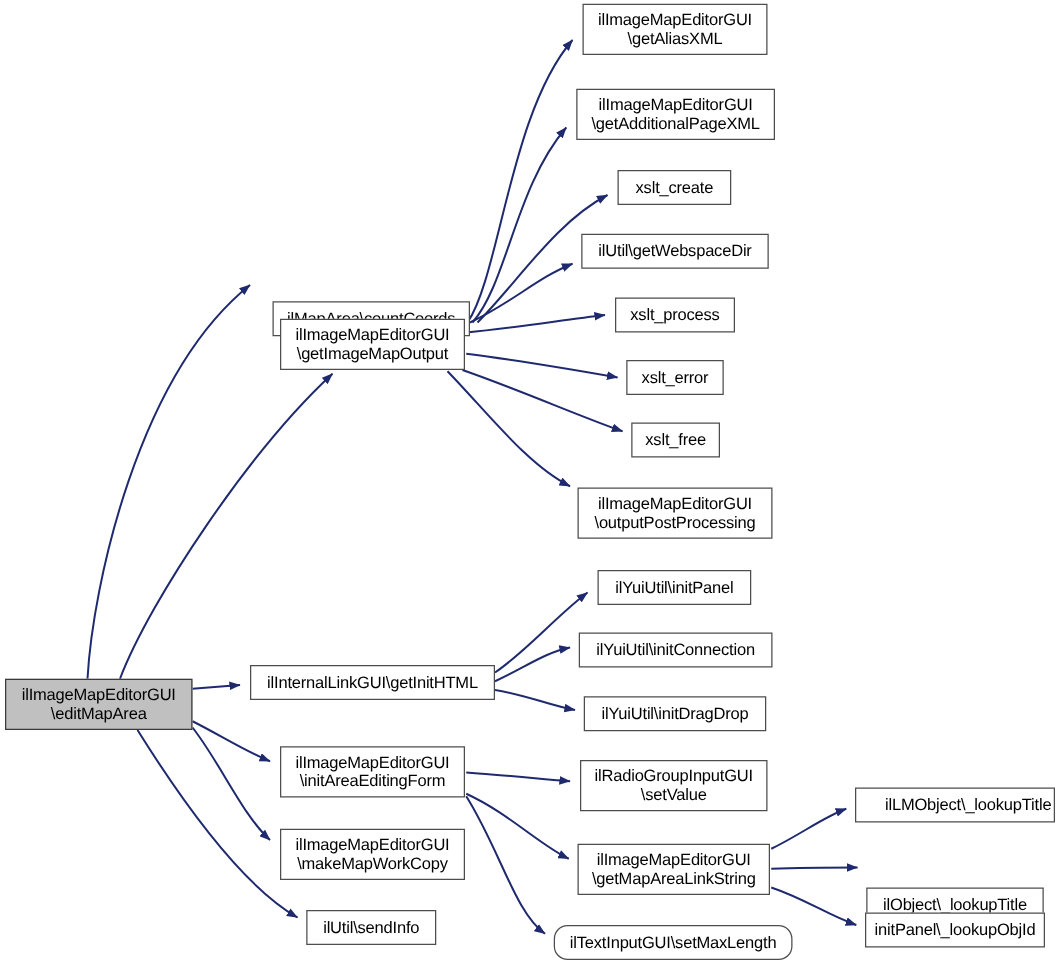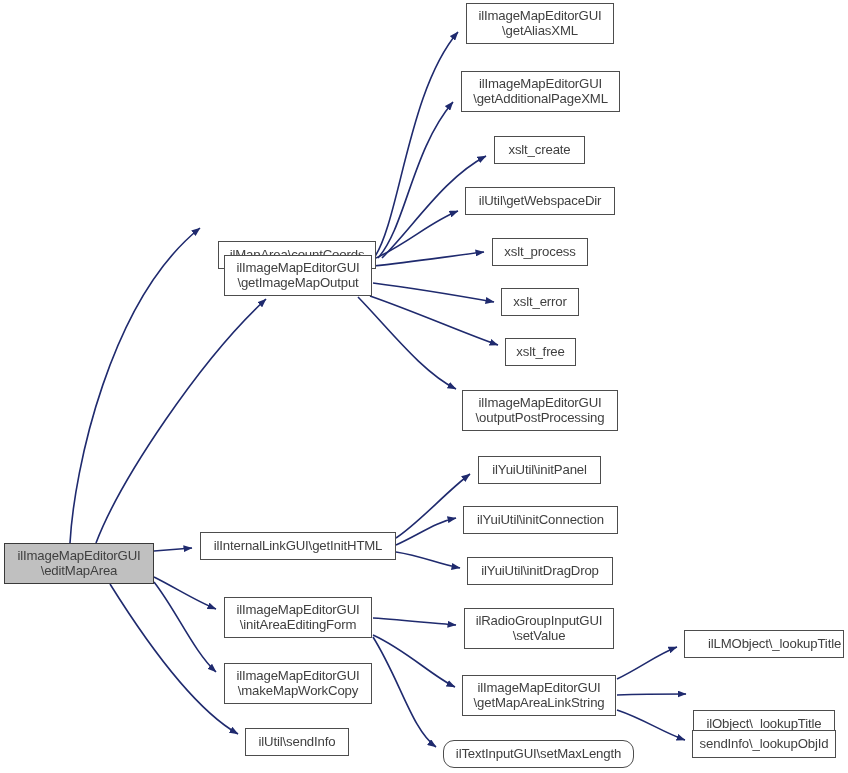--- a/index.html
+++ b/index.html
@@ -23,21 +23,21 @@
     top: 0;
     width: 848px;
     height: 773px;
     pointer-events: none;
   }
   .node {
     position: absolute;
     box-sizing: border-box;
     border: 1px solid #4d4d4d;
     background: #ffffff;
-    color: #404040;
+    color: #000000;
     display: flex;
     align-items: center;
     justify-content: center;
     text-align: center;
     line-height: 1.12;
     font-size: 13.2px;
     letter-spacing: -0.15px;
     white-space: pre-line;
     z-index: 2;
   }
@@ -116,16 +116,16 @@
       <div class="node" style="left: 478px; top: 456px; width: 123px; height: 28px;"><span class="lbl">ilYuiUtil\initPanel</span></div>
       <div class="node" style="left: 463px; top: 506px; width: 155px; height: 28px;"><span class="lbl">ilYuiUtil\initConnection</span></div>
       <div class="node" style="left: 467px; top: 557px; width: 146px; height: 28px;"><span class="lbl">ilYuiUtil\initDragDrop</span></div>
       <div class="node" style="left: 464px; top: 608px; width: 150px; height: 41px;"><span class="lbl">ilRadioGroupInputGUI
 \setValue</span></div>
       <div class="node" style="left: 462px; top: 675px; width: 154px; height: 41px;"><span class="lbl">ilImageMapEditorGUI
 \getMapAreaLinkString</span></div>
       <div class="node" style="left: 443px; top: 740px; width: 191px; height: 28px; border-radius: 11px;"><span class="lbl">ilTextInputGUI\setMaxLength</span></div>
       <div class="node" style="left: 684px; top: 630px; width: 160px; height: 28px; padding-left: 20px;"><span class="lbl">ilLMObject\_lookupTitle</span></div>
       <div class="node" style="left: 693px; top: 680px; width: 142px; height: 28px; margin-top: 30px;"><span class="lbl">ilObject\_lookupTitle</span></div>
-      <div class="node" style="left: 692px; top: 730px; width: 144px; height: 28px;"><span class="lbl">sendInfo\_lookupObjId</span></div>
+      <div class="node" style="left: 692px; top: 730px; width: 144px; height: 28px;"><span class="lbl">initPanel\_lookupObjId</span></div>
     </div>
 
 </div>
 
 </body></html>

